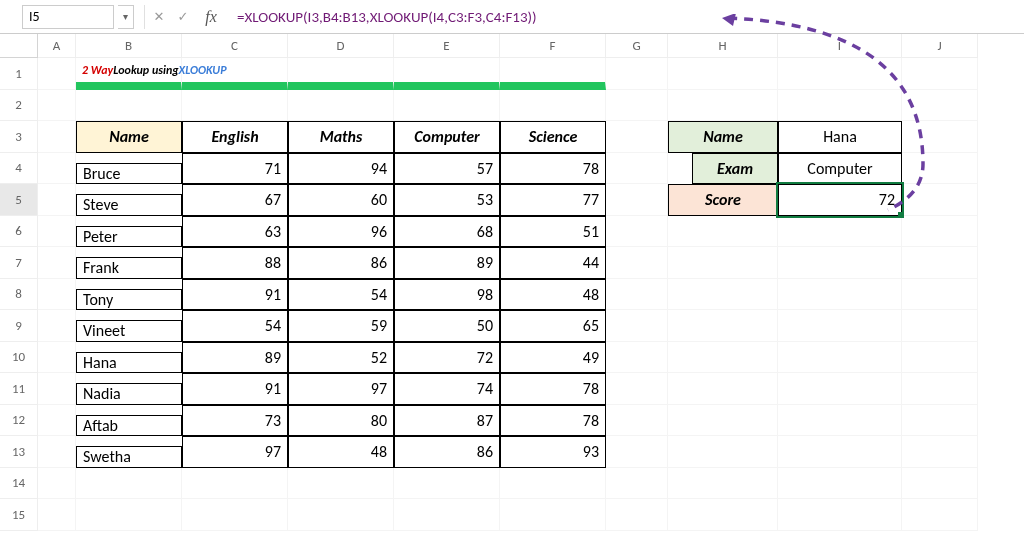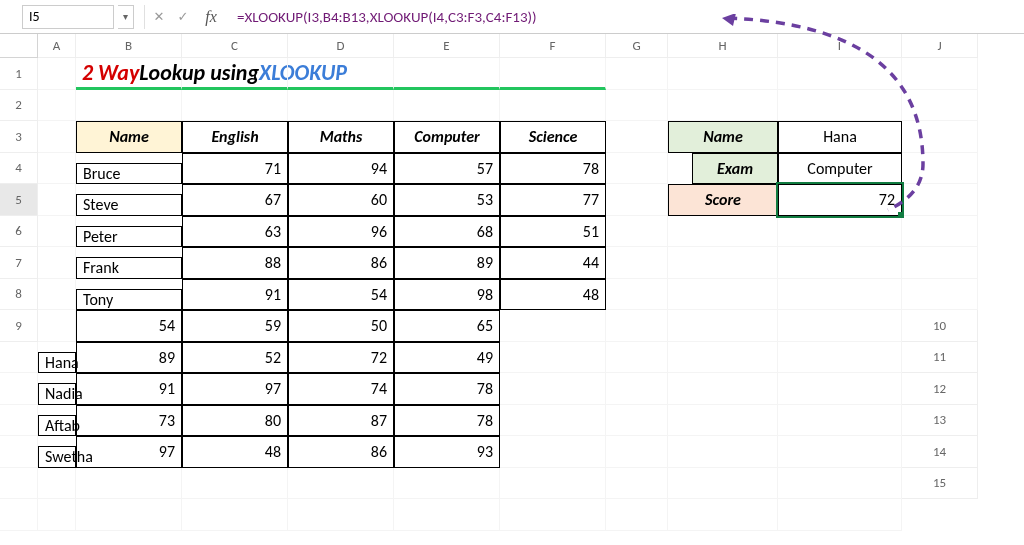--- a/index.html
+++ b/index.html
@@ -76,21 +76,21 @@
     display:flex;align-items:center;
     padding:0 6px;
     font-size:16px;
     color:#000;
     position:relative;
   }
   .gridline { border:1px solid #000; }
   .title-red { color:#d40000; font-weight:700; font-style:italic;}
   .title-black { color:#000; font-weight:700; font-style:italic;}
   .title-blue { color:#3b7dd8; font-weight:700; font-style:italic;}
-  .titlecell { border-bottom:3px solid #22c55e; font-size:22px;}
+  .titlecell { border-bottom:8px solid #22c55e; font-size:12px;}
   .th-yellow { background:#fff4d6; font-weight:700; font-style:italic; justify-content:center;}
   .th-white { background:#fff; font-weight:700; font-style:italic; justify-content:center;}
   .td-left { justify-content:flex-start;margin-top:10px; }
   .td-right { justify-content:flex-end; }
   .name-green { background:#e2efda; font-weight:700; font-style:italic; justify-content:center;}
   .exam-green { background:#e2efda; font-weight:700; font-style:italic; justify-content:center;margin-left:24px;}
   .score-pink{ background:#fce4d6; font-weight:700; font-style:italic; justify-content:center;}
   .selcell {
     outline:2px solid #107c41;
     z-index:5;
@@ -222,20 +222,21 @@
     <div class="cell gridline td-right">91</div>
     <div class="cell gridline td-right">54</div>
     <div class="cell gridline td-right">98</div>
     <div class="cell gridline td-right">48</div>
     <div class="cell"></div>
     <div class="cell"></div>
     <div class="cell"></div>
     <div class="cell"></div>
     <div class="rowhdr">9</div>
     <div class="cell"></div>
+    <div class="cell gridline td-left">Vineet</div>
     <div class="cell gridline td-right">54</div>
     <div class="cell gridline td-right">59</div>
     <div class="cell gridline td-right">50</div>
     <div class="cell gridline td-right">65</div>
     <div class="cell"></div>
     <div class="cell"></div>
     <div class="cell"></div>
     <div class="cell"></div>
     <div class="rowhdr">10</div>
     <div class="cell"></div>

